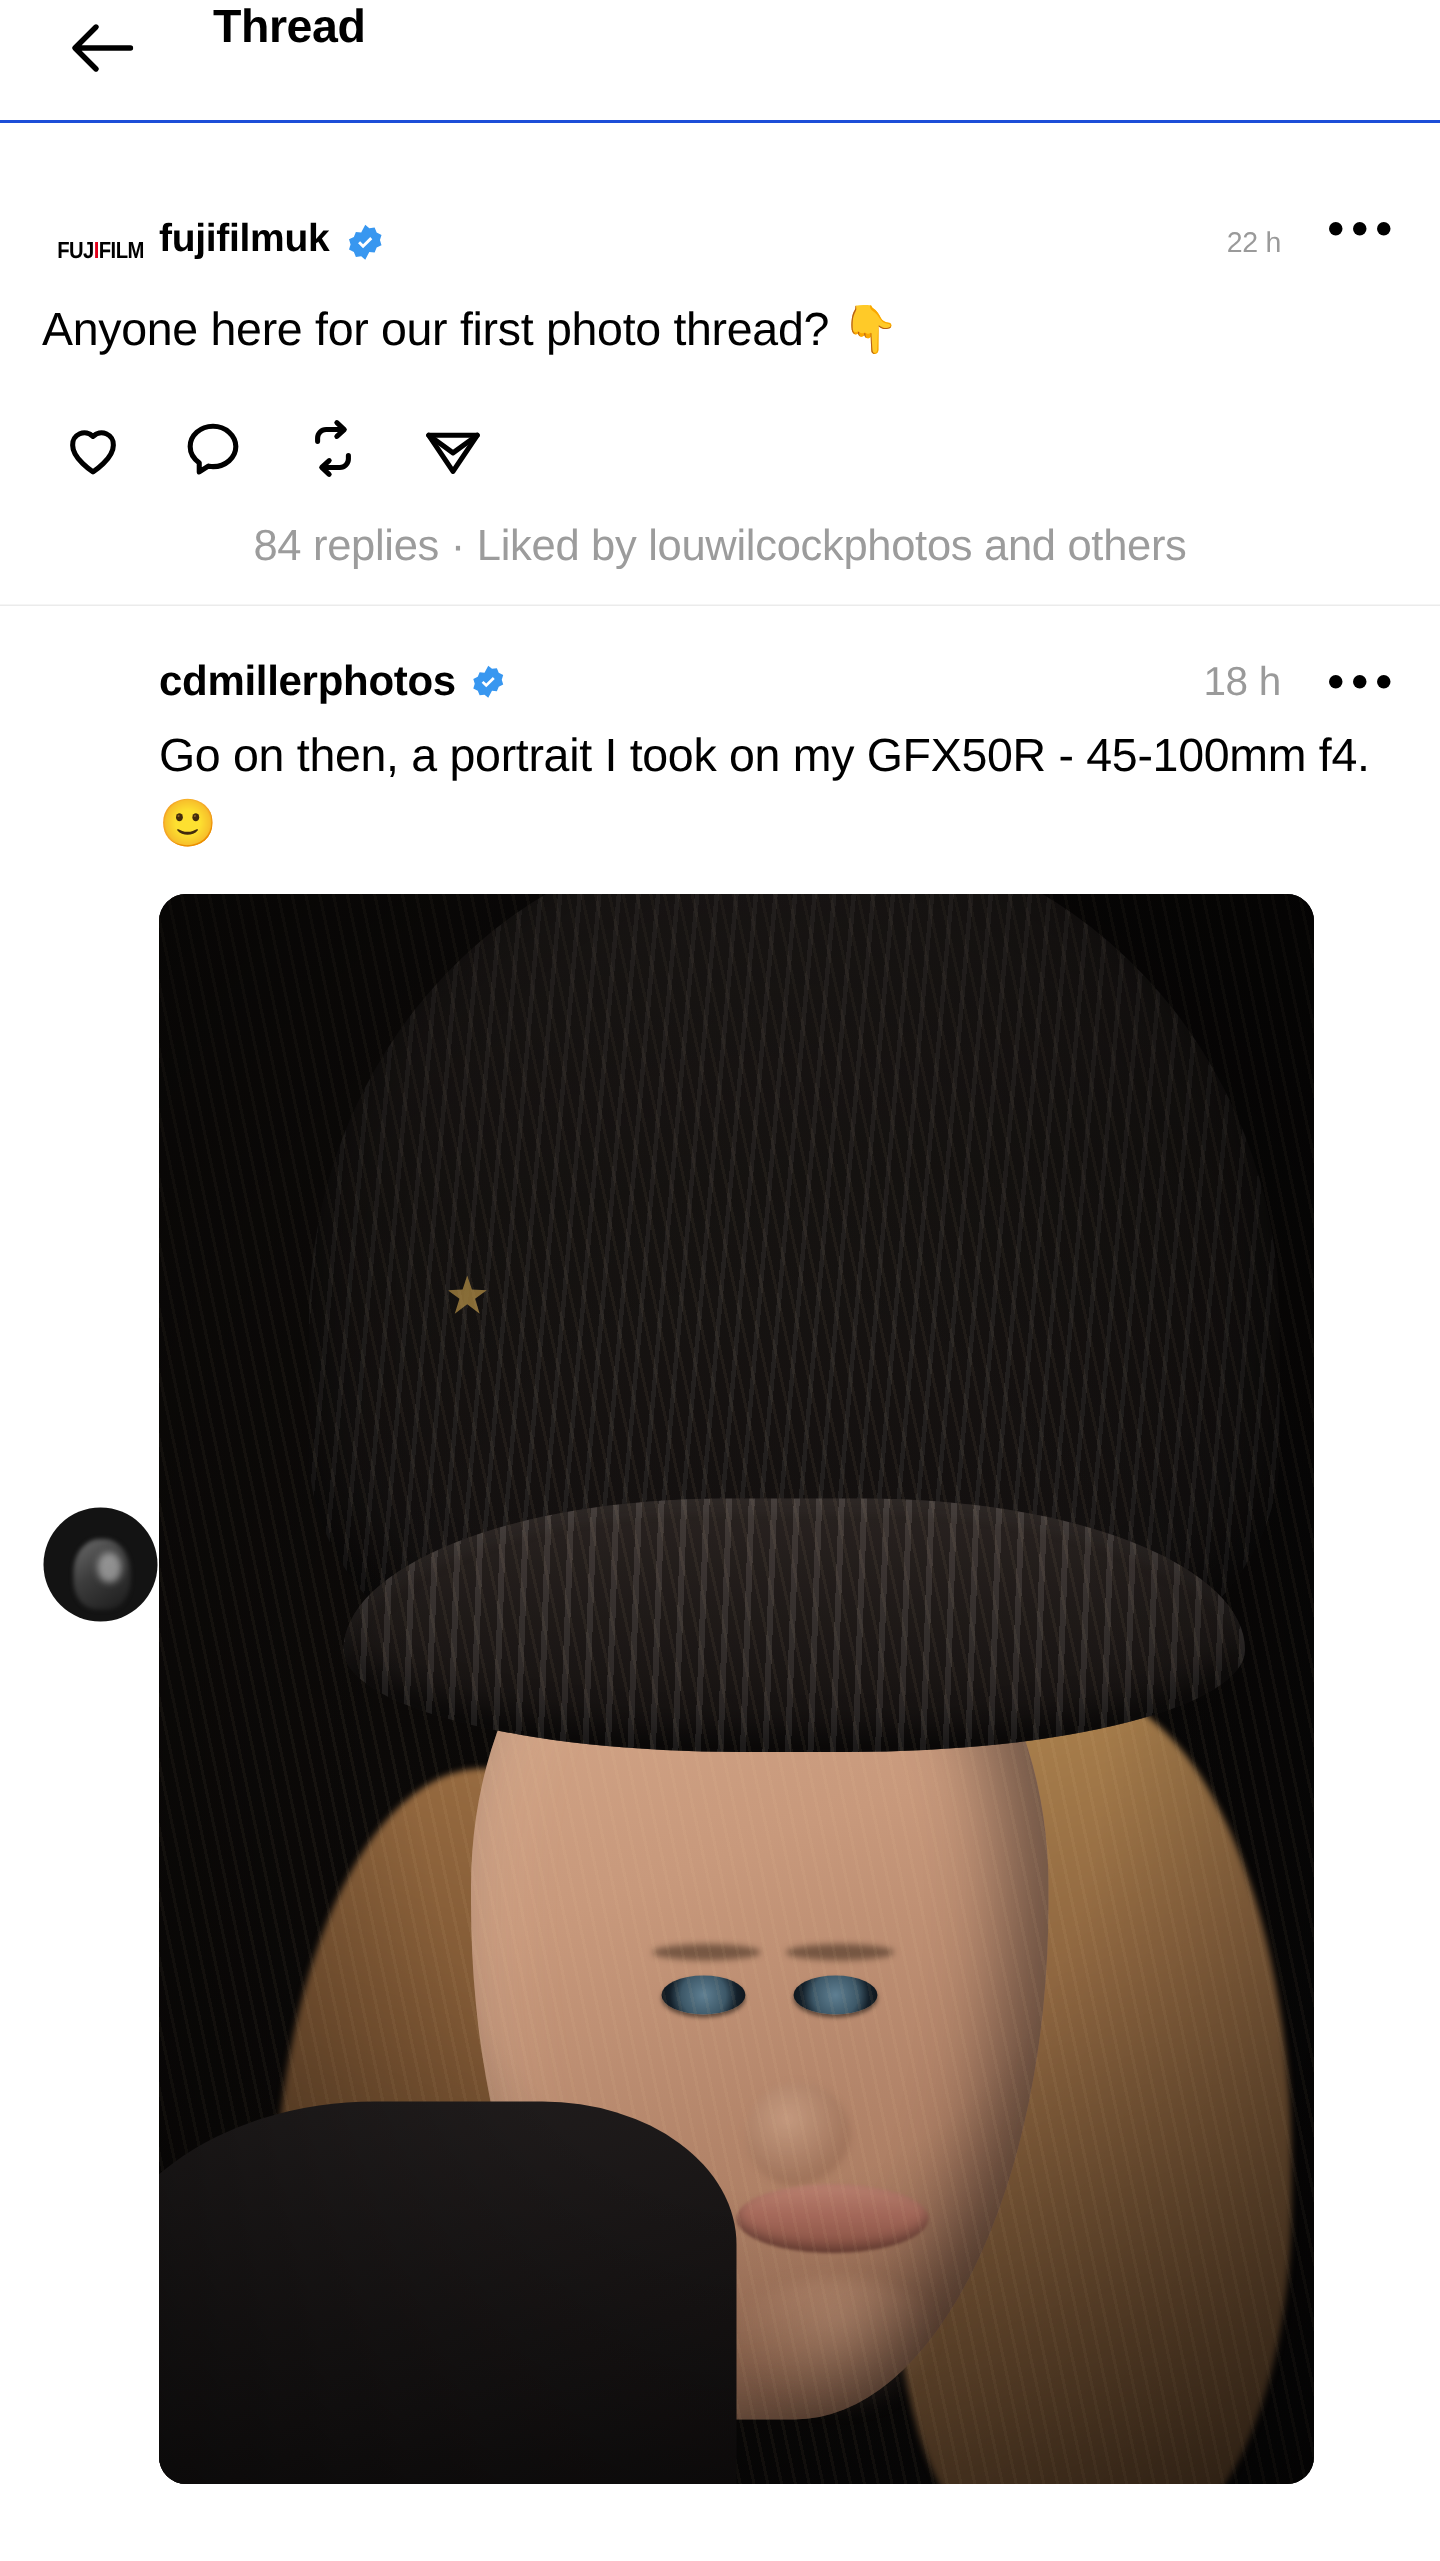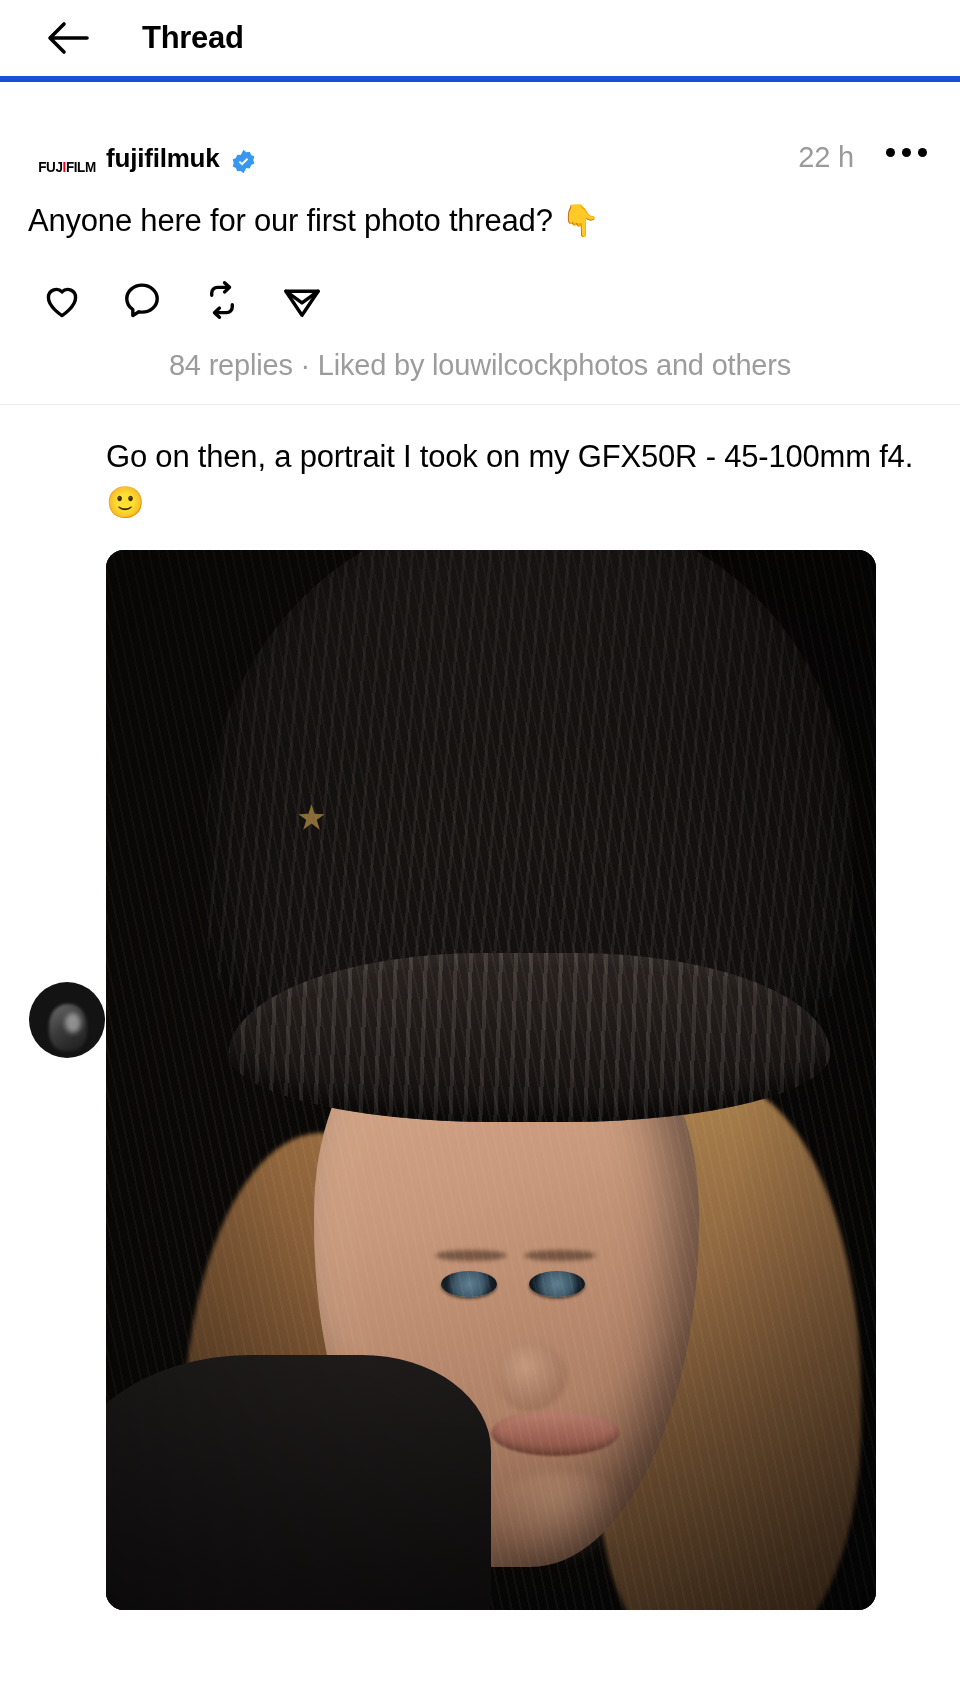--- a/index.html
+++ b/index.html
@@ -17,23 +17,22 @@
     height: 1707px;
     background: #ffffff;
     position: relative;
     overflow: hidden;
   }
 
   
   .header {
     height: 82px;
     display: flex;
-    align-items: center;
     padding: 0 28px;
-    border-bottom: 6px solid #1d4ed8;
+    border-bottom: 2px solid #1d4ed8;
     background: #ffffff;
   }
   .back-btn {
     width: 64px;
     height: 64px;
     display: flex;
     align-items: center;
     justify-content: center;
     background: none;
     border: none;
@@ -143,21 +142,21 @@
   }
   .verified-sm {
     width: 23px;
     height: 23px;
     margin-left: 10px;
   }
 
   .spacer { flex: 1 1 auto; }
 
   .timestamp {
-    font-size: 29px;
+    font-size: 19px;
     color: #9a9a9a;
     font-weight: 400;
     letter-spacing: -0.2px;
   }
   .timestamp-sm { font-size: 27px; }
 
   .more-btn {
     width: 52px;
     height: 44px;
     margin-left: 26px;
@@ -500,20 +499,38 @@
   <div class="reply">
 
     <div class="avatar-circle">
       <div class="avatar-circle-inner">
         <div class="av-face"></div>
         <div class="av-hi"></div>
       </div>
     </div>
 
     <div class="reply-col">
+      <div class="reply-head">
+        <span class="username-sm">cdmillerphotos</span>
+
+        <svg class="verified verified-sm" viewBox="0 0 24 24">
+          <path fill="#3897f0" d="M12 .8l2.6 2.2 3.4-.4 1.3 3.2 3.1 1.5-1 3.3 1 3.3-3.1 1.5-1.3 3.2-3.4-.4L12 23.2 9.4 21l-3.4.4-1.3-3.2L1.6 16.7l1-3.3-1-3.3 3.1-1.5 1.3-3.2 3.4.4z"></path>
+          <path fill="#fff" d="M10.6 15.9l-3.2-3.2 1.3-1.3 1.9 1.9 4.6-4.6 1.3 1.3z"></path>
+        </svg>
+
+        <div class="spacer"></div>
+
+        <span class="timestamp timestamp-sm">18 h</span>
+
+        <button class="more-btn">
+          <span class="more-dot"></span>
+          <span class="more-dot"></span>
+          <span class="more-dot"></span>
+        </button>
+      </div>
 
       <div class="reply-body"><span>Go on then, a portrait I took on my GFX50R -</span> <span>45-100mm f4. </span><span class="emoji">🙂</span></div>
 
       <div class="photo-wrap">
         <div class="photo">
           <div class="ph-backdrop"></div>
           <div class="ph-hair-l"></div>
           <div class="ph-hair-r"></div>
           <div class="ph-face">
             <div class="ph-brow left"></div>

